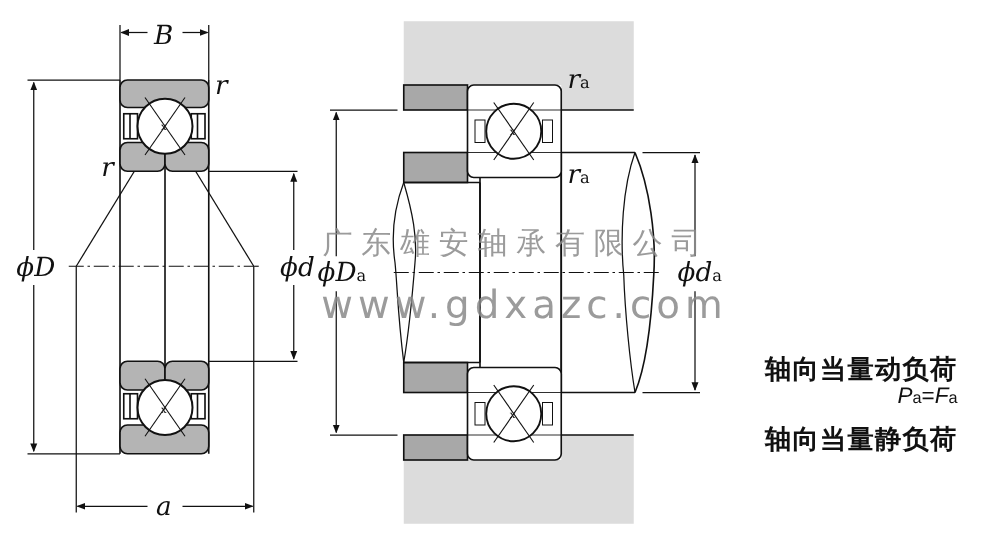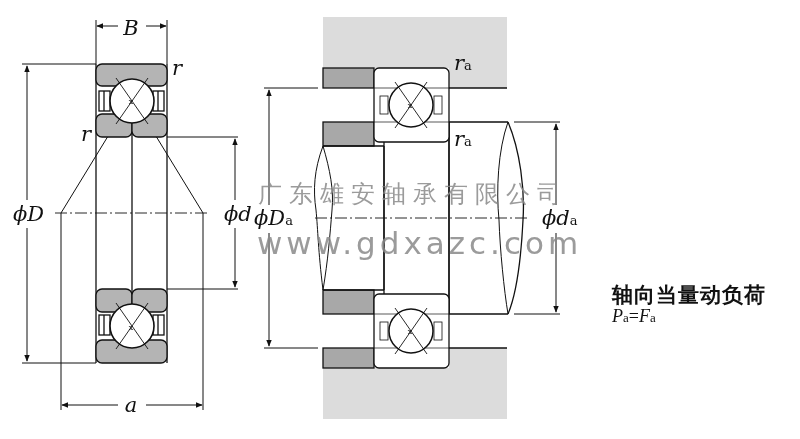--- a/index.html
+++ b/index.html
@@ -3,21 +3,21 @@
 <meta charset="utf-8">
 <style>
   html, body { margin:0; padding:0; background:#ffffff; }
   body { width:800px; height:439px; position:relative; overflow:hidden; font-family:"DejaVu Serif", serif; }
   svg { position:absolute; left:0; top:0; }
   .lbl { font-family:"DejaVu Serif", serif; font-style:italic; font-size:21px; fill:#111; }
   .sub { font-family:"DejaVu Serif", serif; font-style:normal; font-size:13px; fill:#111; }
   .wm { font-family:"DejaVu Sans", sans-serif; fill:#8a8a8a; opacity:0.85; }
   .legend { position:absolute; left:612px; top:284px; color:#111; }
   .legend .cn { font-family:"DejaVu Sans", sans-serif; font-size:21px; font-weight:bold; line-height:22px; letter-spacing:1px; }
-  .legend .eq { font-family:Liberation Serif, serif; font-size:18px; line-height:20px; margin-bottom:12px; }
+  .legend .eq { font-family:Liberation Sans, sans-serif; font-size:18px; line-height:20px; margin-bottom:12px;text-align:right; }
   .legend .eq i { font-style:italic; }
   .legend .eq .s { font-size:13px; }
 </style>
 </head>
 <body>
 
 <svg width="800" height="439" viewBox="0 0 800 439">
   <defs>
     <marker id="arr" viewBox="0 0 10 10" refX="9" refY="5" markerWidth="7" markerHeight="7" orient="auto-start-reverse">
       <path d="M0,1 L10,5 L0,9 z" fill="#111"></path>
@@ -154,13 +154,14 @@
     <tspan class="lbl">ϕd</tspan><tspan class="sub">a</tspan>
   </text>
 
   <text class="wm" x="258" y="202" style="font-size:24px;letter-spacing:7px">广东雄安轴承有限公司</text>
   <text class="wm" x="257" y="254" style="font-size:31px;letter-spacing:4px">www.gdxazc.com</text>
 </svg>
 
 <div class="legend">
   <div class="cn">轴向当量动负荷</div>
   <div class="eq"><i>P</i><span class="s">a</span><span>=</span><i>F</i><span class="s">a</span></div>
+  <div class="cn">轴向当量静负荷</div>
 </div>
 
 </body></html>

